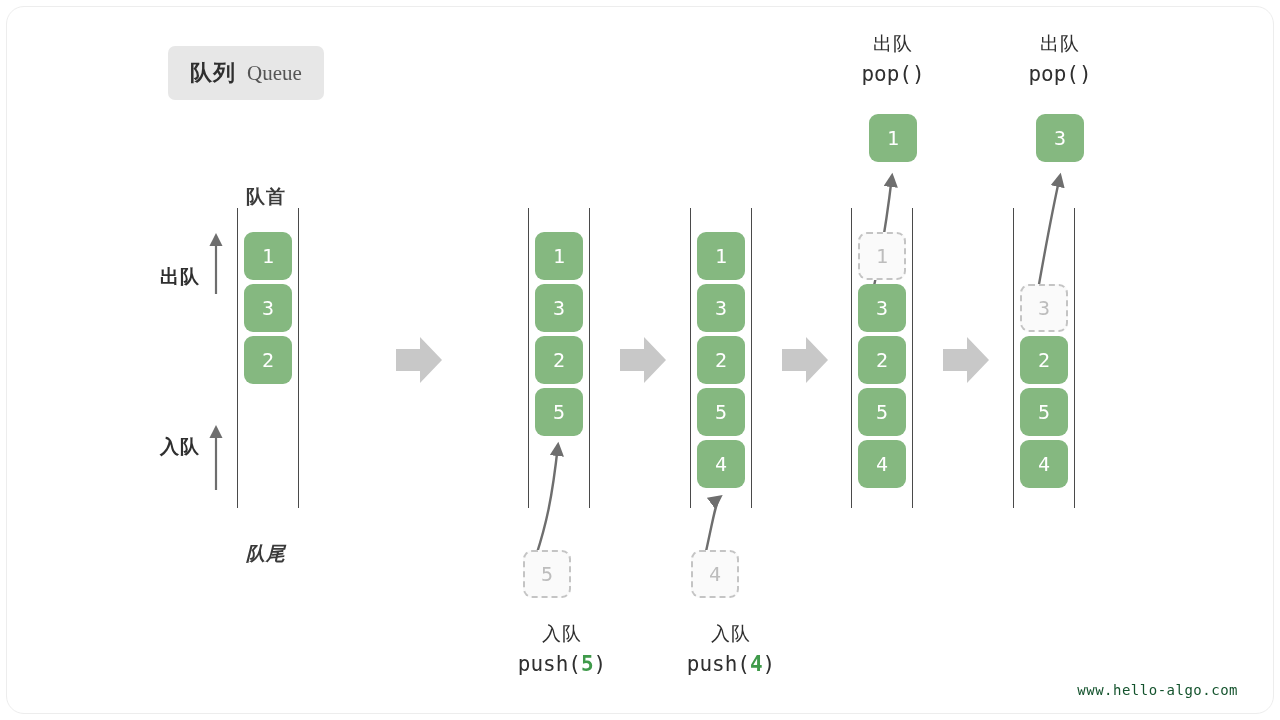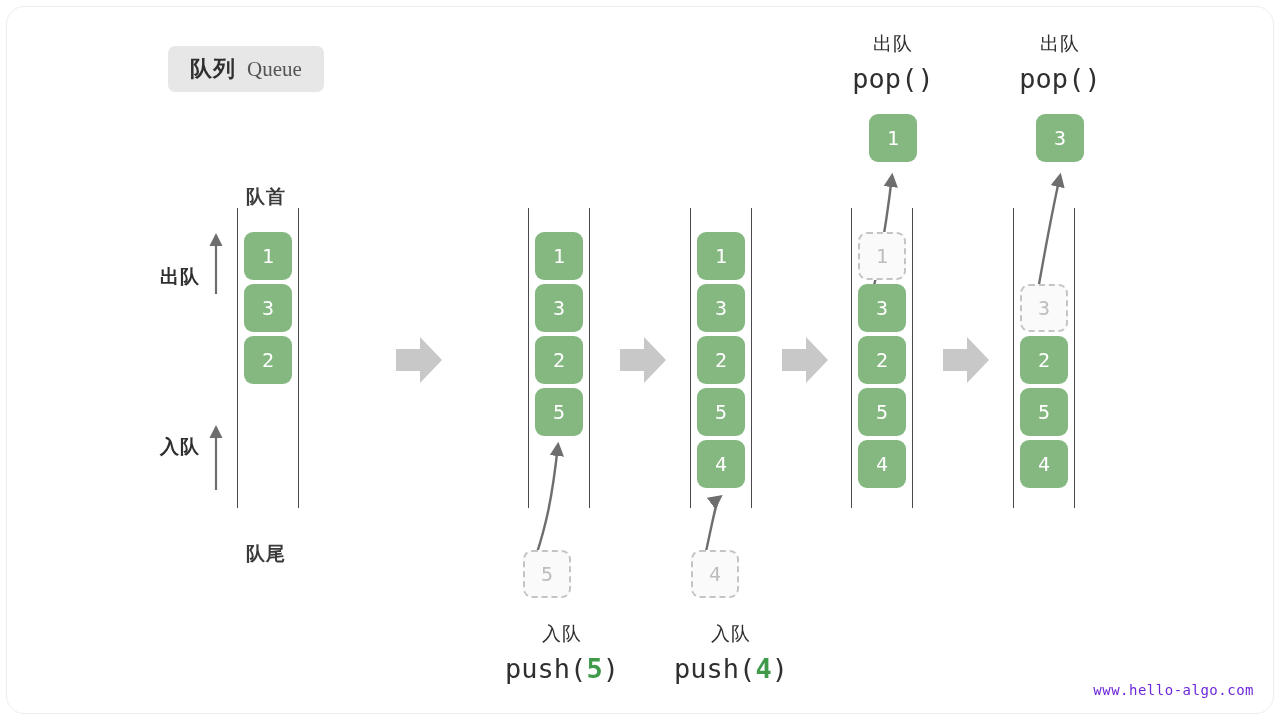--- a/index.html
+++ b/index.html
@@ -25,21 +25,21 @@
     border: 1px solid #ededed;
     border-radius: 18px;
     box-sizing: border-box;
   }
 
   
   .title-badge {
     position: absolute;
     left: 168px;
     top: 46px;
-    height: 46px;
+    height: 54px;
     padding: 0 22px;
     background: #e7e7e7;
     border-radius: 7px;
     display: flex;
     align-items: center;
     gap: 11px;
   }
   .title-cn {
     font-size: 22px;
     font-weight: bold;
@@ -141,45 +141,45 @@
     transform: translateX(-50%);
     line-height: 1.5;
     white-space: nowrap;
   }
   .op-cn {
     font-size: 19px;
     color: #2f2f2f;
     letter-spacing: 1px;
   }
   .op-code {
-    font-size: 27px;
+    font-size: 21px;
     color: #2f2f2f;
     font-family: "DejaVu Sans Mono", "Liberation Mono", monospace;
   }
   .op-code .arg { color: #3f9a4a; font-weight: bold; }
 
   
   .side-label {
     position: absolute;
     font-size: 19px;
     font-weight: bold;
     color: #2f2f2f;
     letter-spacing: 1px;
     white-space: nowrap;
     text-align: right;
     transform: translateX(-100%);
   }
 
   
   .watermark {
     position: absolute;
-    right: 26px;
+    right: 42px;
     bottom: 22px;
     font-size: 14px;
-    color: #6d28d9;
+    color: #14532d;
     font-family: "DejaVu Sans Mono", "Liberation Mono", monospace;
     letter-spacing: 0.5px;
   }
 
   svg.overlay {
     position: absolute;
     left: 0;
     top: 0;
     width: 1280px;
     height: 720px;
@@ -191,21 +191,21 @@
 
 <div id="canvas">
   <div class="card"></div>
 
   <div class="title-badge">
     <span class="title-cn">队列</span>
     <span class="title-en">Queue</span>
   </div>
 
   <div class="edge-label" style="left:266px; top:158px;margin-top:26px;">队首</div>
-  <div class="edge-label" style="left:266px; top:541px;">队尾</div>
+  <div class="edge-label" style="left:266px; top:541px;font-style:italic;">队尾</div>
 
   <div class="side-label" style="left:200px; top:264px;">出队</div>
   <div class="side-label" style="left:200px; top:434px;">入队</div>
 
   <svg class="overlay" viewBox="0 0 1280 720">
     <defs>
       <marker id="thinArrow" markerWidth="8" markerHeight="8" refX="4.6" refY="3" orient="auto">
         <path d="M0,0 L6,3 L0,6 z" fill="#6e6e6e"></path>
       </marker>
       <marker id="thinArrowUp" markerWidth="8" markerHeight="8" refX="4.6" refY="3" orient="auto">

